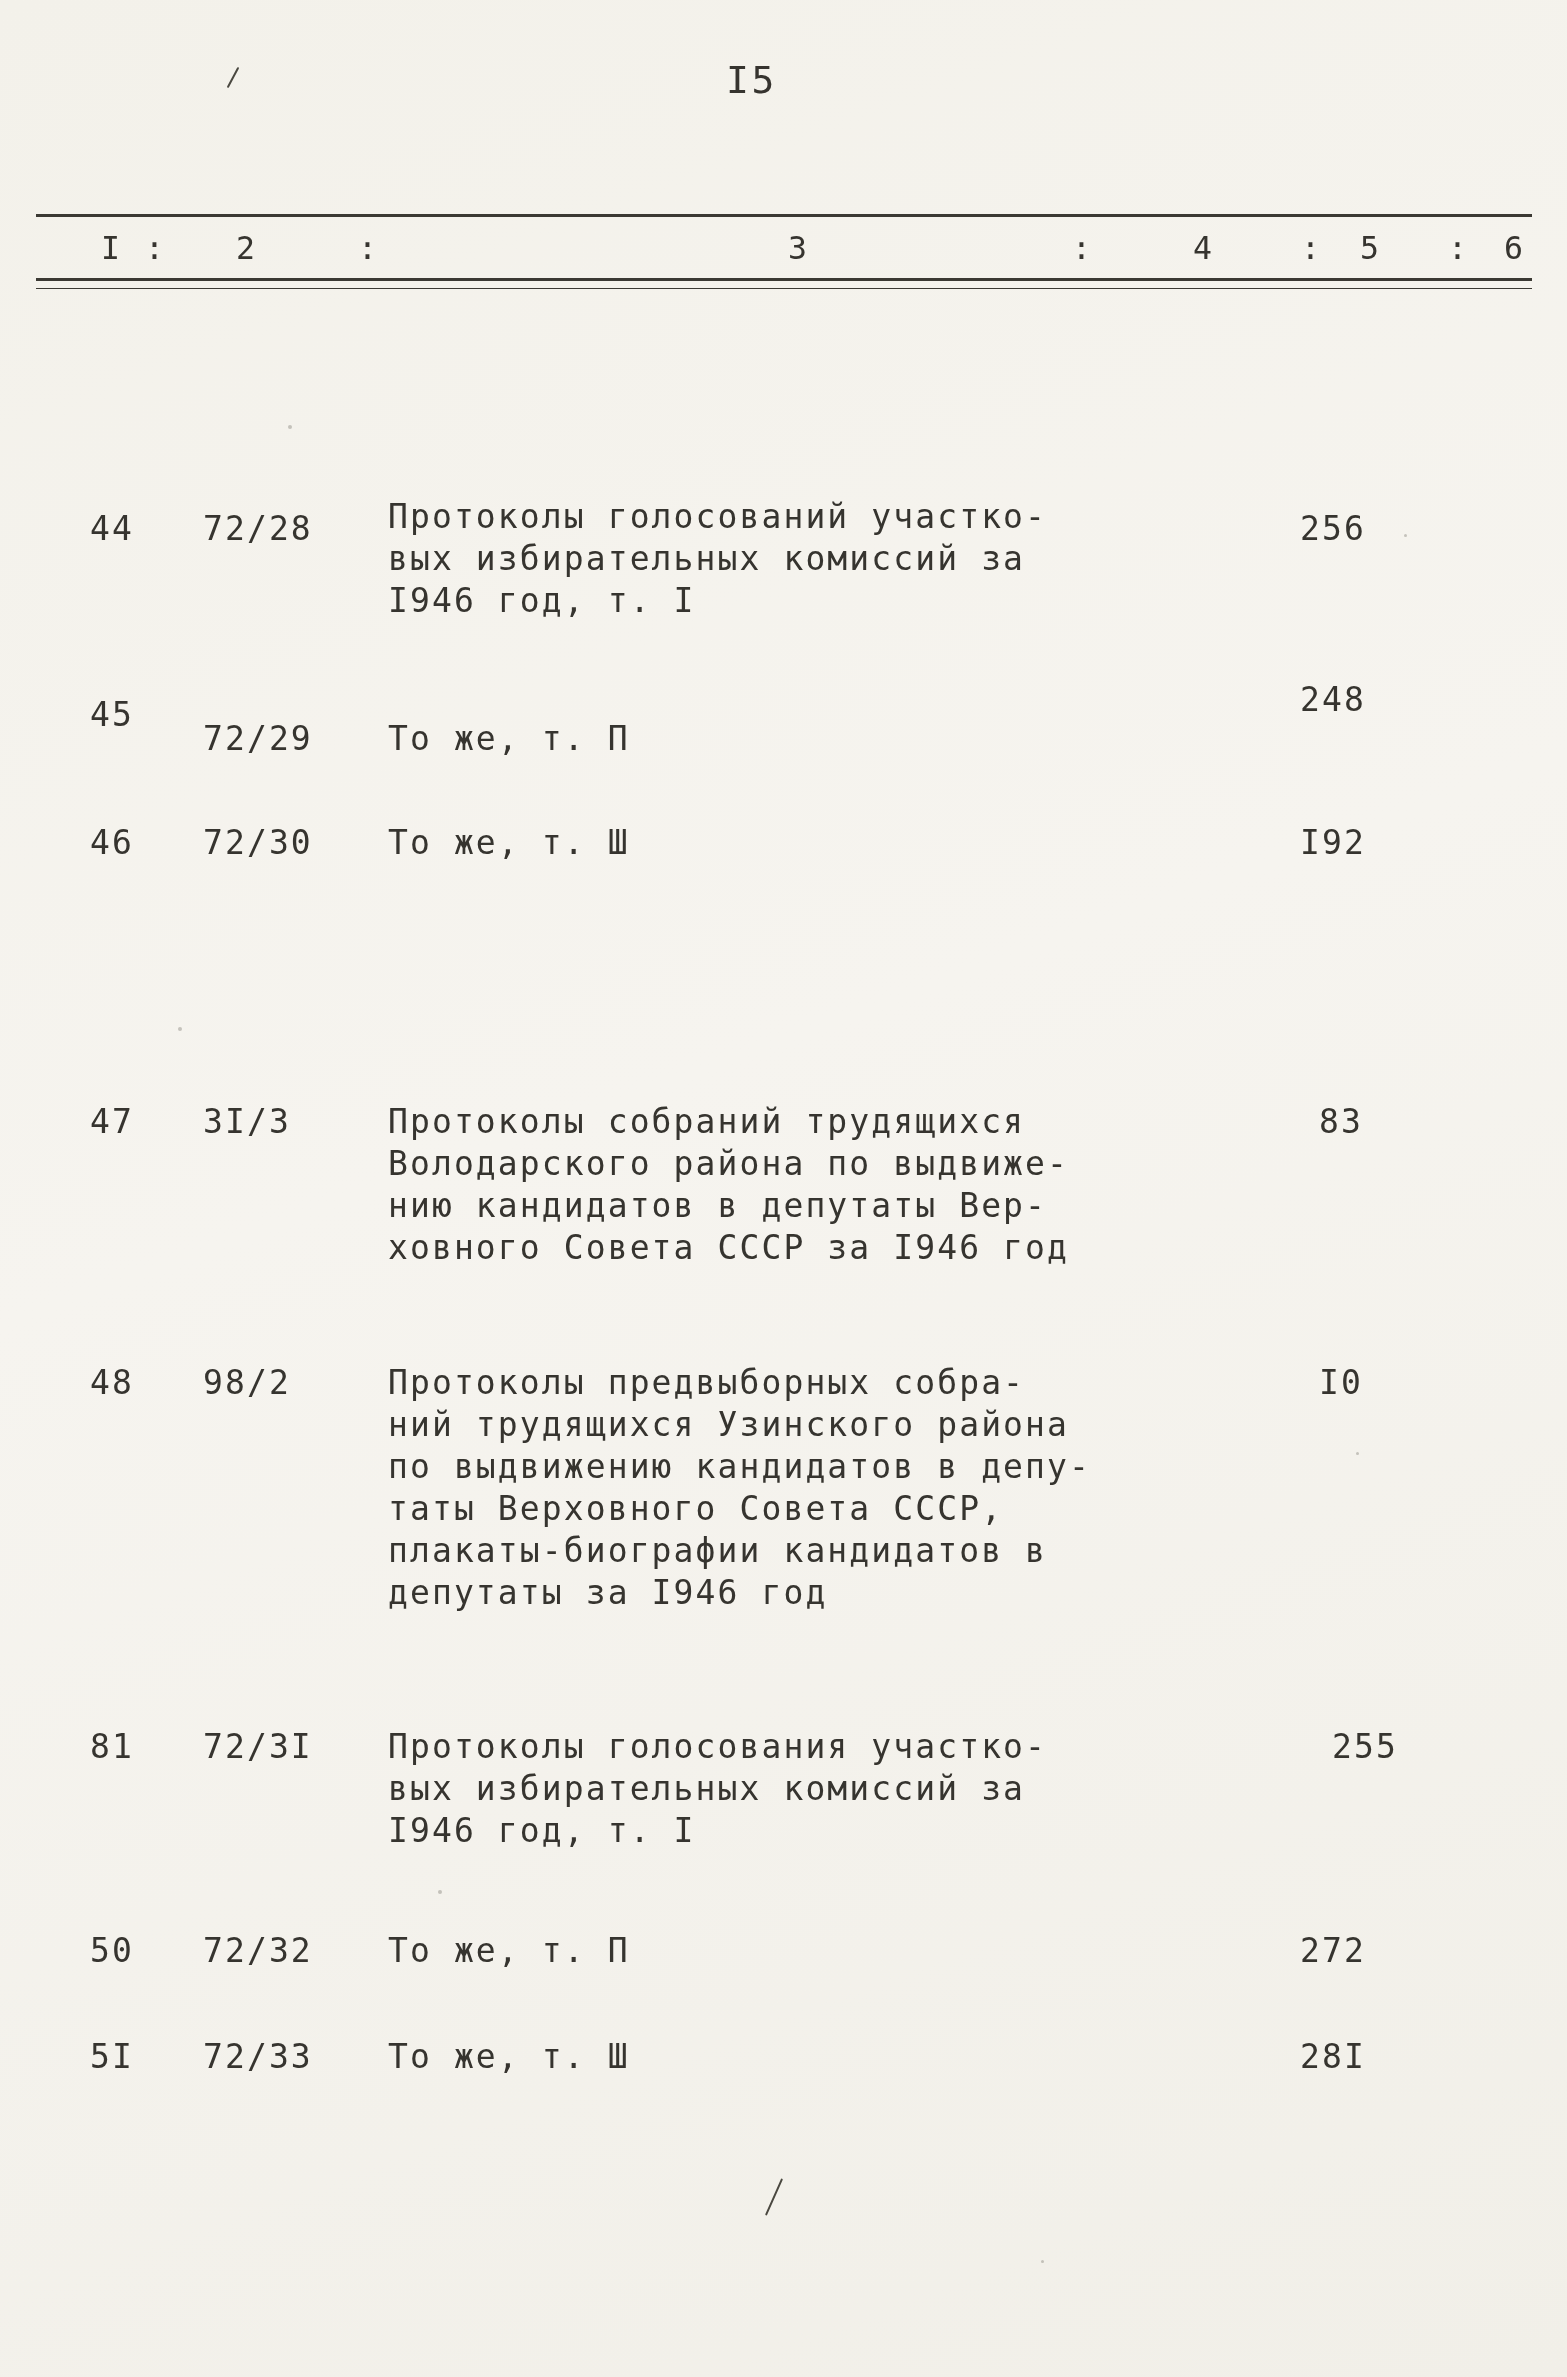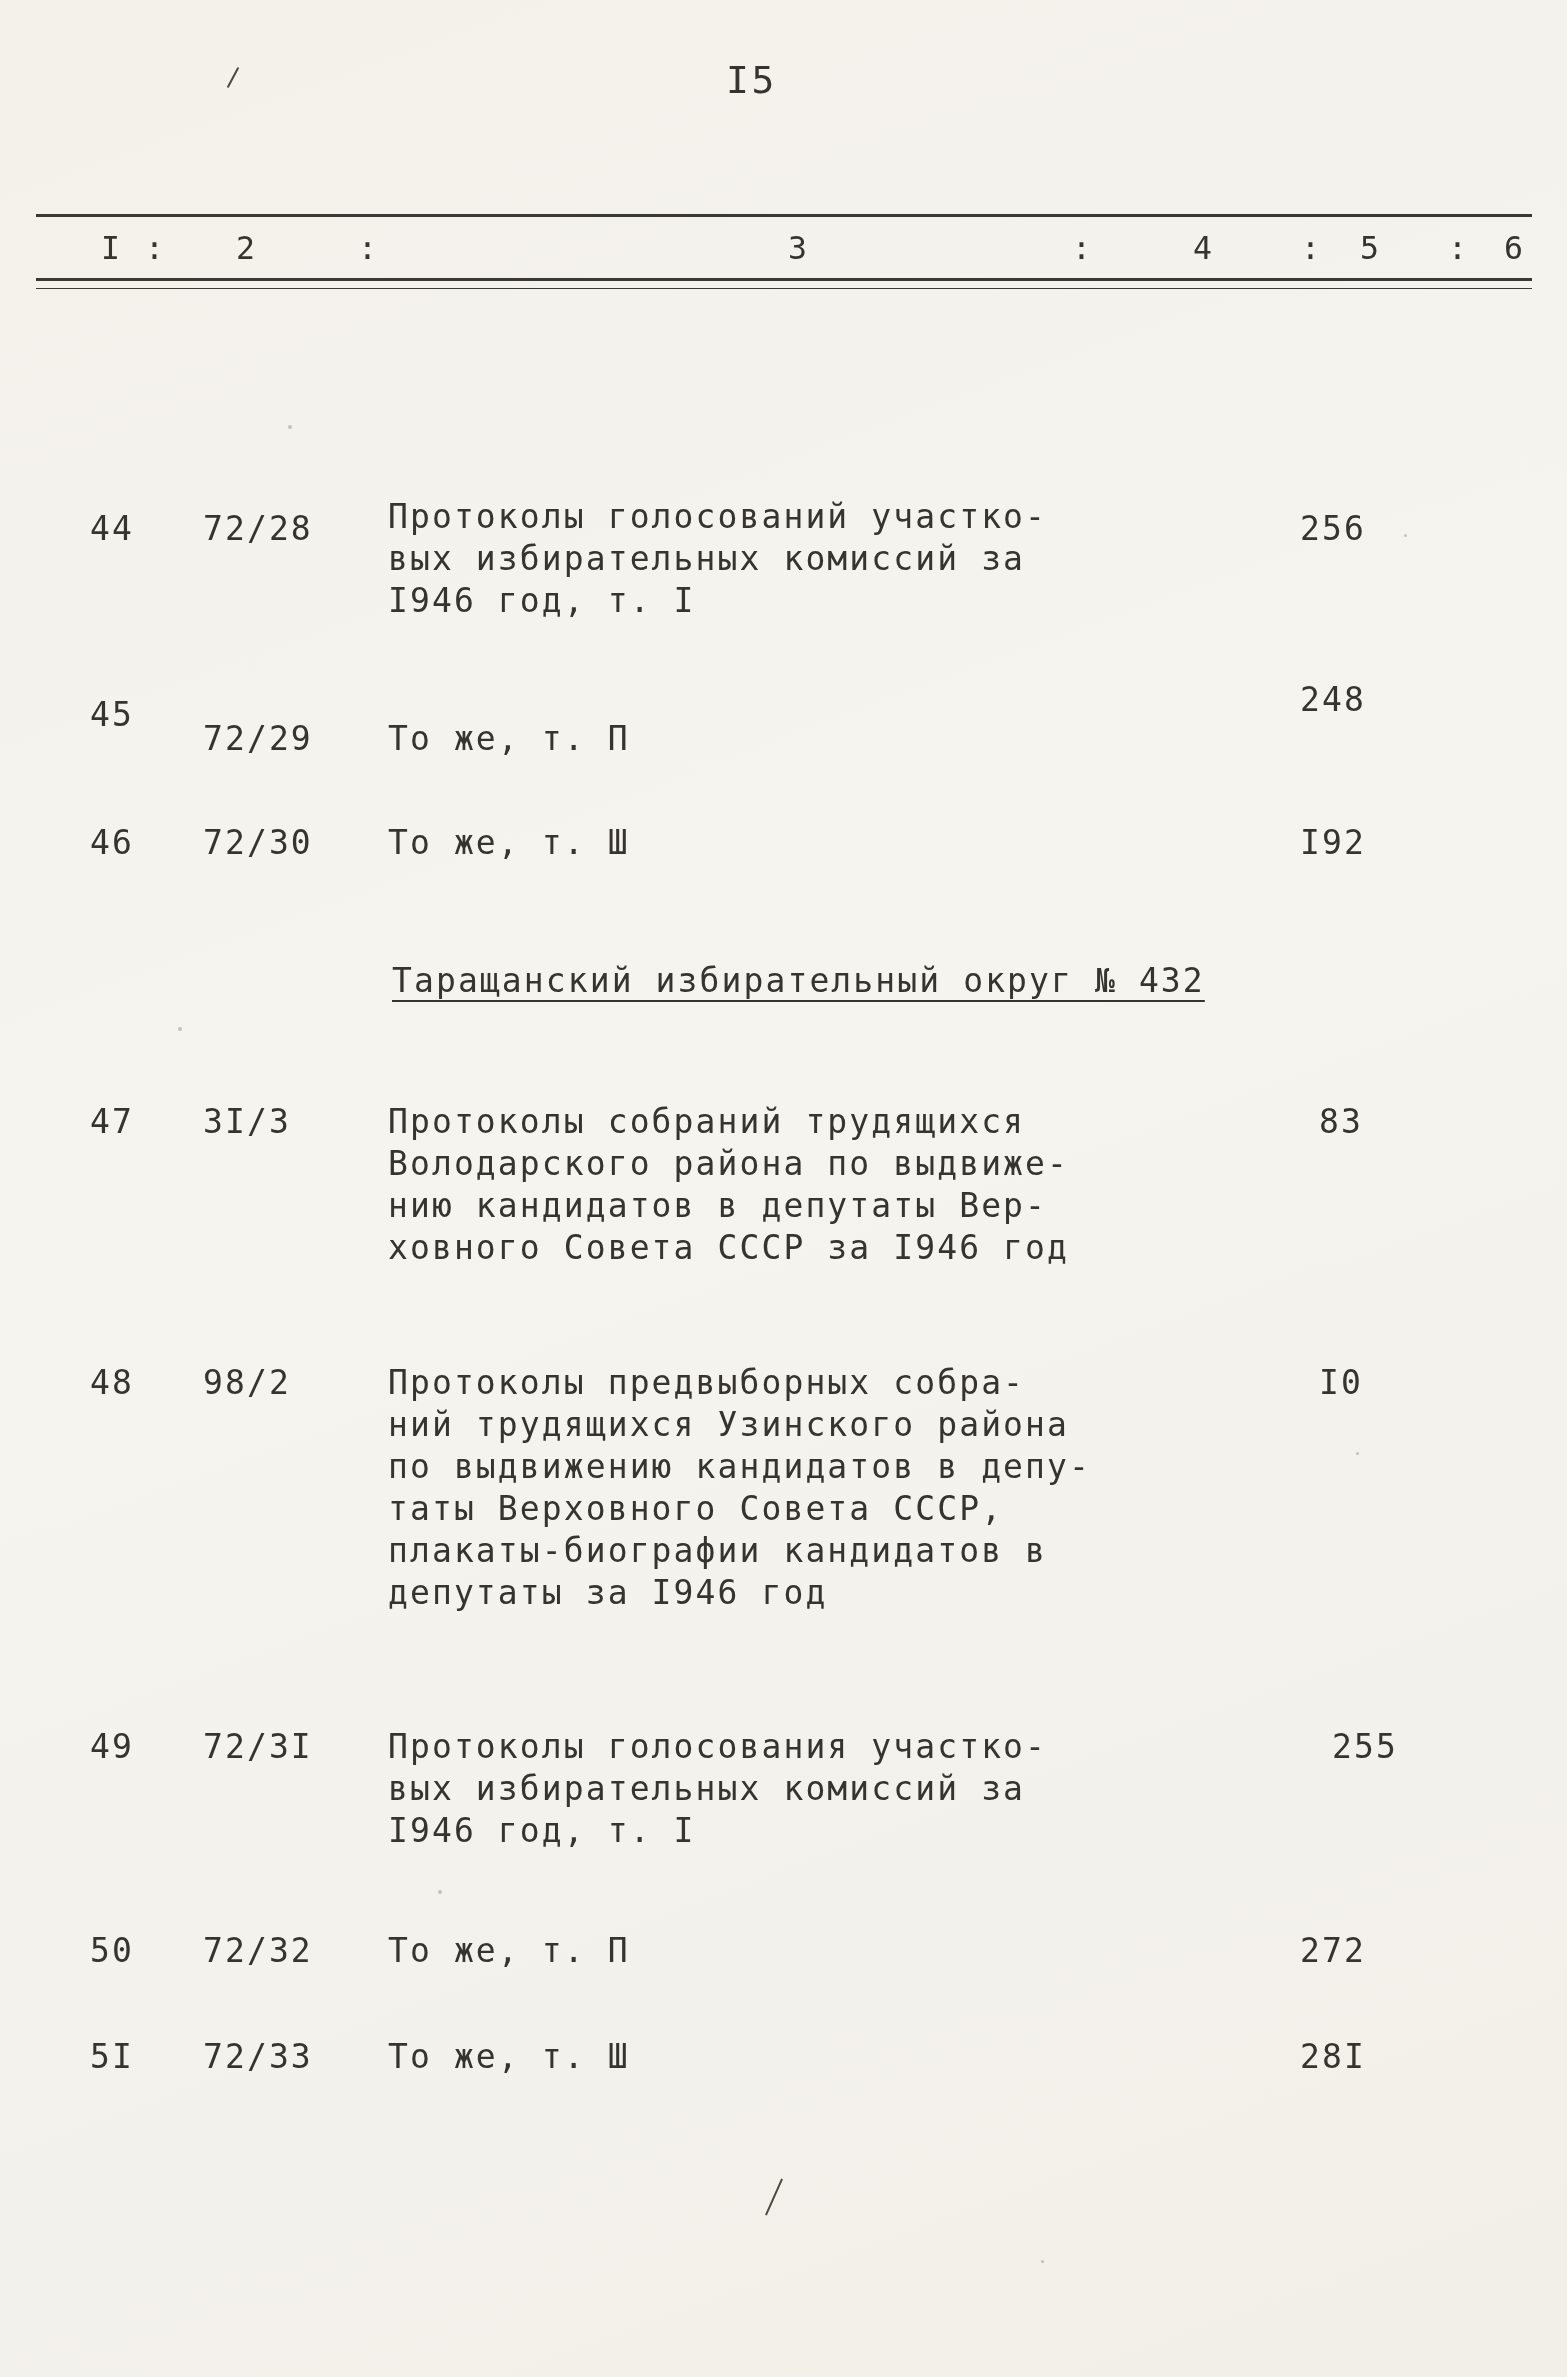--- a/index.html
+++ b/index.html
@@ -114,21 +114,20 @@
     <div class="txt col-pages" style="top:679px;">248</div>
   </div>
 
   <div>
     <div class="txt col-num" style="top:822px;">46</div>
     <div class="txt col-file" style="top:822px;">72/30</div>
     <div class="txt col-desc desc" style="top:822px;">То же, т. Ш</div>
     <div class="txt col-pages" style="top:822px;">I92</div>
   </div>
 
-  <div class="txt section-title" style="left:392px; top:960px;">Таращанский избирательный округ № 432</div>
 
   <div>
     <div class="txt col-num" style="top:1101px;">47</div>
     <div class="txt col-file" style="top:1101px;">3I/3</div>
     <div class="txt col-desc desc" style="top:1101px;">Протоколы собраний трудящихся
 Володарского района по выдвиже-
 нию кандидатов в депутаты Вер-
 ховного Совета СССР за I946 год</div>
     <div class="txt col-pages narrow" style="top:1101px;">83</div>
   </div>
@@ -139,21 +138,21 @@
     <div class="txt col-desc desc" style="top:1362px;">Протоколы предвыборных собра-
 ний трудящихся Узинского района
 по выдвижению кандидатов в депу-
 таты Верховного Совета СССР,
 плакаты-биографии кандидатов в
 депутаты за I946 год</div>
     <div class="txt col-pages narrow" style="top:1362px;">I0</div>
   </div>
 
   <div>
-    <div class="txt col-num" style="top:1726px;">49</div>
+    <div class="txt col-num" style="top:1726px;">81</div>
     <div class="txt col-file" style="top:1726px;">72/3I</div>
     <div class="txt col-desc desc" style="top:1726px;">Протоколы голосования участко-
 вых избирательных комиссий за
 I946 год, т. I</div>
     <div class="txt col-pages" style="top:1726px;margin-left:32px;">255</div>
   </div>
 
   <div>
     <div class="txt col-num" style="top:1930px;">50</div>
     <div class="txt col-file" style="top:1930px;">72/32</div>

